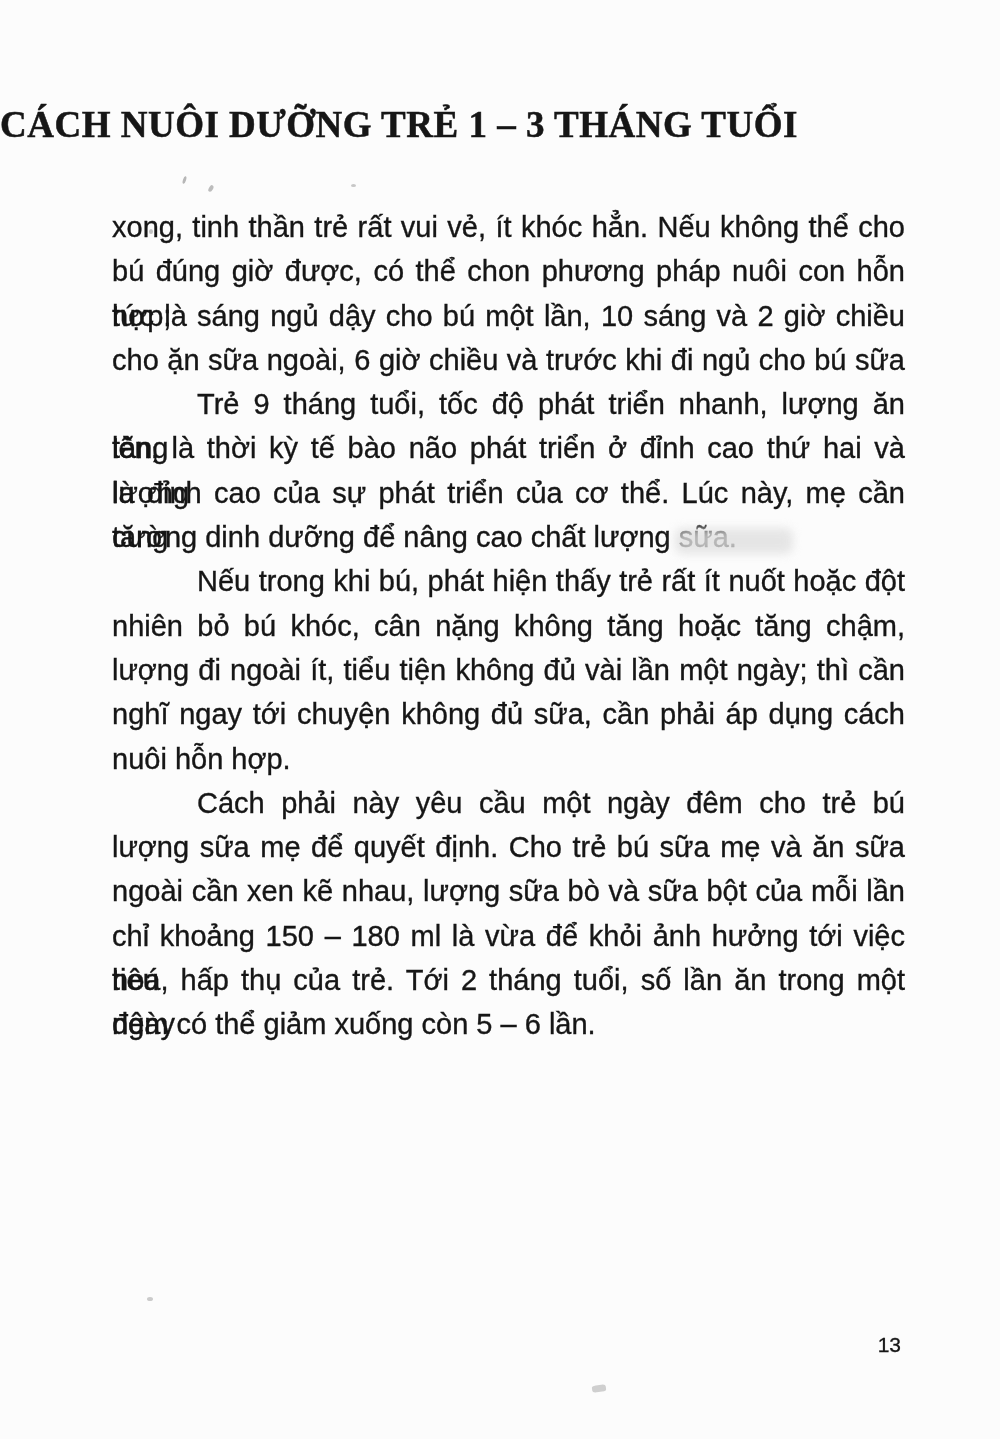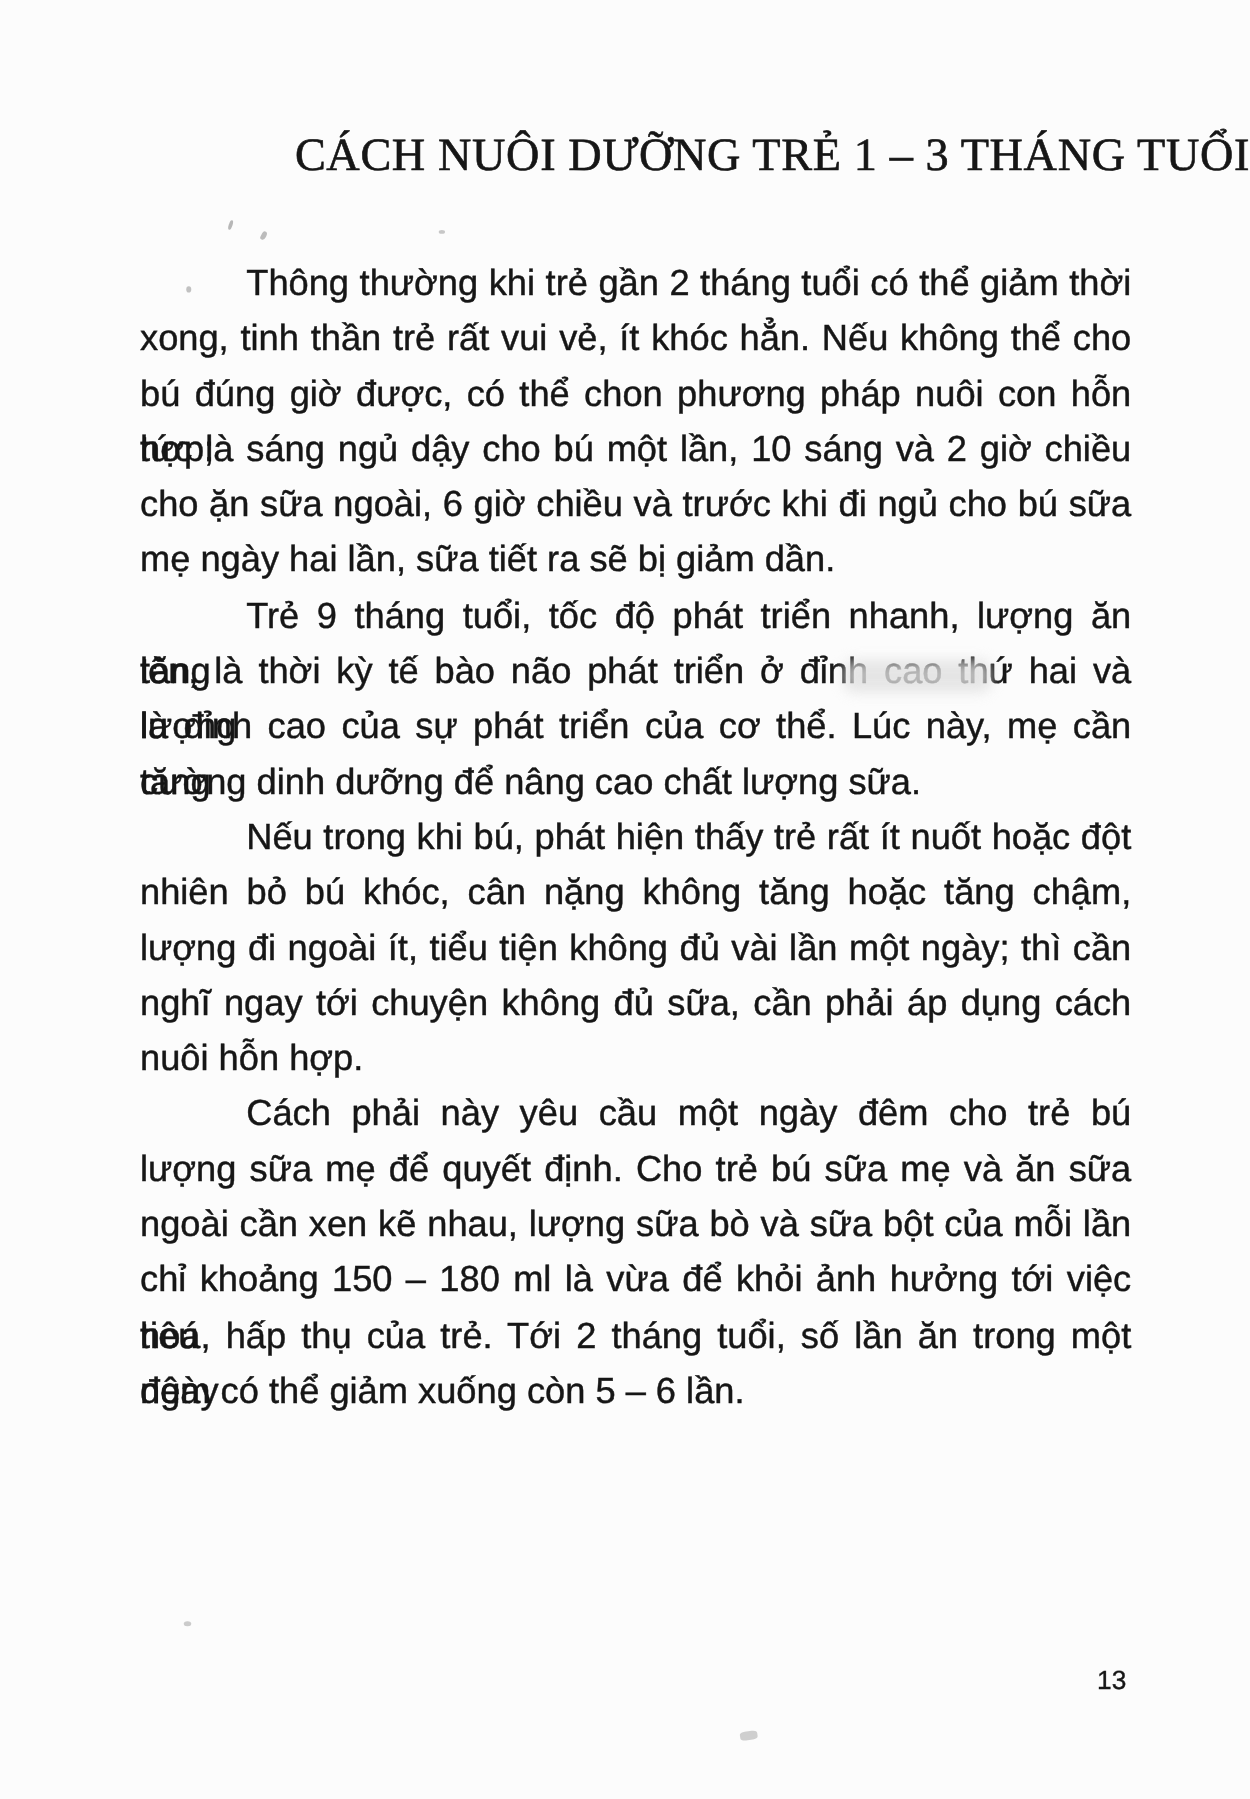--- a/index.html
+++ b/index.html
@@ -15,23 +15,23 @@
     color: var(--ink, #161616);
     overflow: hidden;
     font-family: "Liberation Sans", sans-serif;
   }
   .title {
     position: absolute;
     top: 103px;
     left: 0;
     width: 100%;
     margin: 0;
-    text-align: right;
+    text-align: left;
     font-family: "Liberation Serif", serif;
-    font-weight: normal;
+    font-weight: bold;
     font-size: 37px;
     letter-spacing: 0.5px;
     color: var(--ink, #161616);
     -webkit-text-stroke: 0.5px var(--ink, #161616);
   }
   .body-text {
     position: absolute;
     top: 205px;
     left: 112px;
     width: 793px;
@@ -82,26 +82,24 @@
     opacity: .8;
   }
 </style>
 </head>
 <body>
 
 <div class="page">
   <h1 class="title">CÁCH NUÔI DƯỠNG TRẺ 1 – 3 THÁNG TUỔI</h1>
 
   <div class="body-text">
-      <div class="line first">Thông thường khi trẻ gần 2 tháng tuổi có thể giảm thời</div>
       <div class="line">xong, tinh thần trẻ rất vui vẻ, ít khóc hẳn. Nếu không thể cho</div>
       <div class="line">bú đúng giờ được, có thể chon phương pháp nuôi con hỗn hợp;</div>
       <div class="line">tức là sáng ngủ dậy cho bú một lần, 10 sáng và 2 giờ chiều</div>
       <div class="line">cho ặn sữa ngoài, 6 giờ chiều và trước khi đi ngủ cho bú sữa</div>
-      <div class="line last">mẹ ngày hai lần, sữa tiết ra sẽ bị giảm dần.</div>
       <div class="line first">Trẻ 9 tháng tuổi, tốc độ phát triển nhanh, lượng ăn tăng</div>
       <div class="line">lên, là thời kỳ tế bào não phát triển ở đỉnh cao thứ hai và lượng</div>
       <div class="line">là đỉnh cao của sự phát triển của cơ thể. Lúc này, mẹ cần tăng</div>
       <div class="line last">cường dinh dưỡng để nâng cao chất lượng sữa.</div>
       <div class="line first">Nếu trong khi bú, phát hiện thấy trẻ rất ít nuốt hoặc đột</div>
       <div class="line">nhiên bỏ bú khóc, cân nặng không tăng hoặc tăng chậm,</div>
       <div class="line">lượng đi ngoài ít, tiểu tiện không đủ vài lần một ngày; thì cần</div>
       <div class="line">nghĩ ngay tới chuyện không đủ sữa, cần phải áp dụng cách</div>
       <div class="line last">nuôi hỗn hợp.</div>
       <div class="line first">Cách phải này yêu cầu một ngày đêm cho trẻ bú</div>

